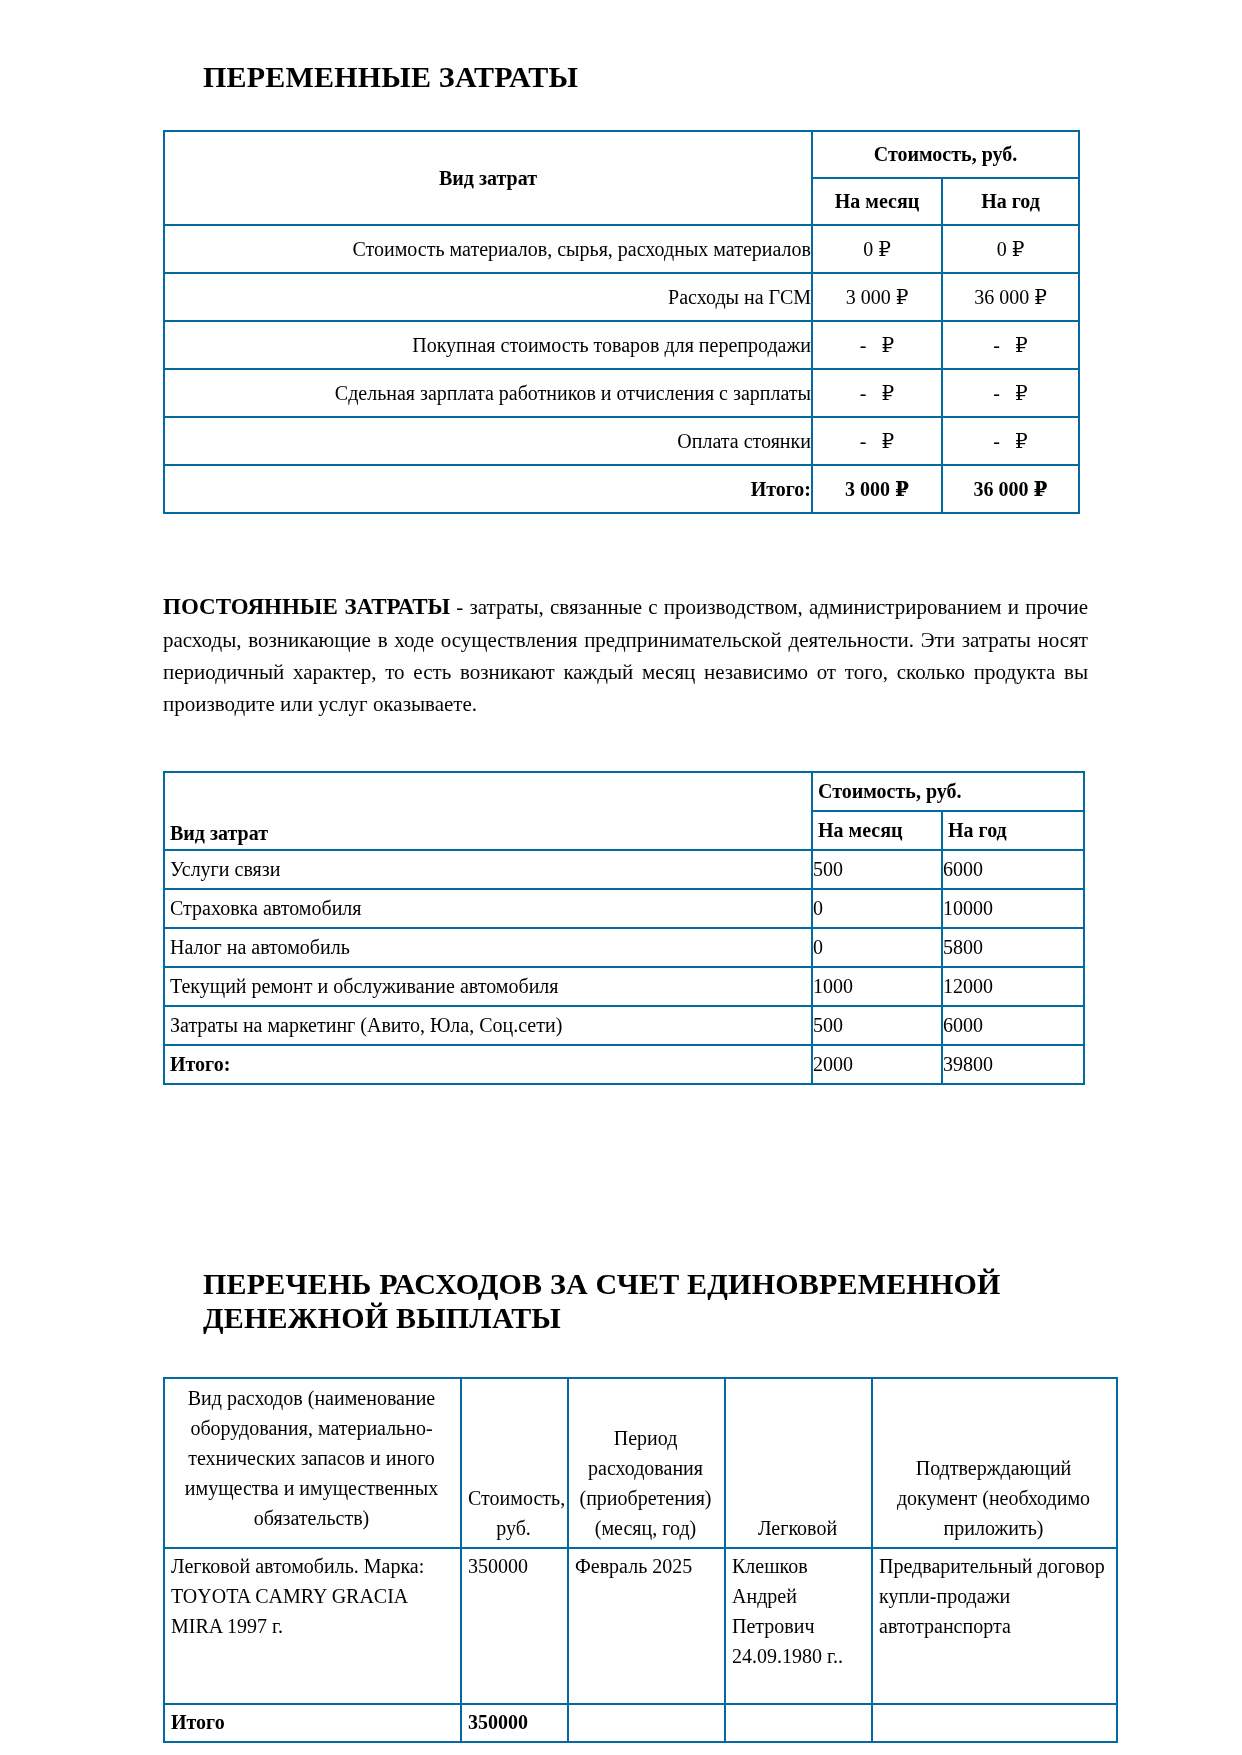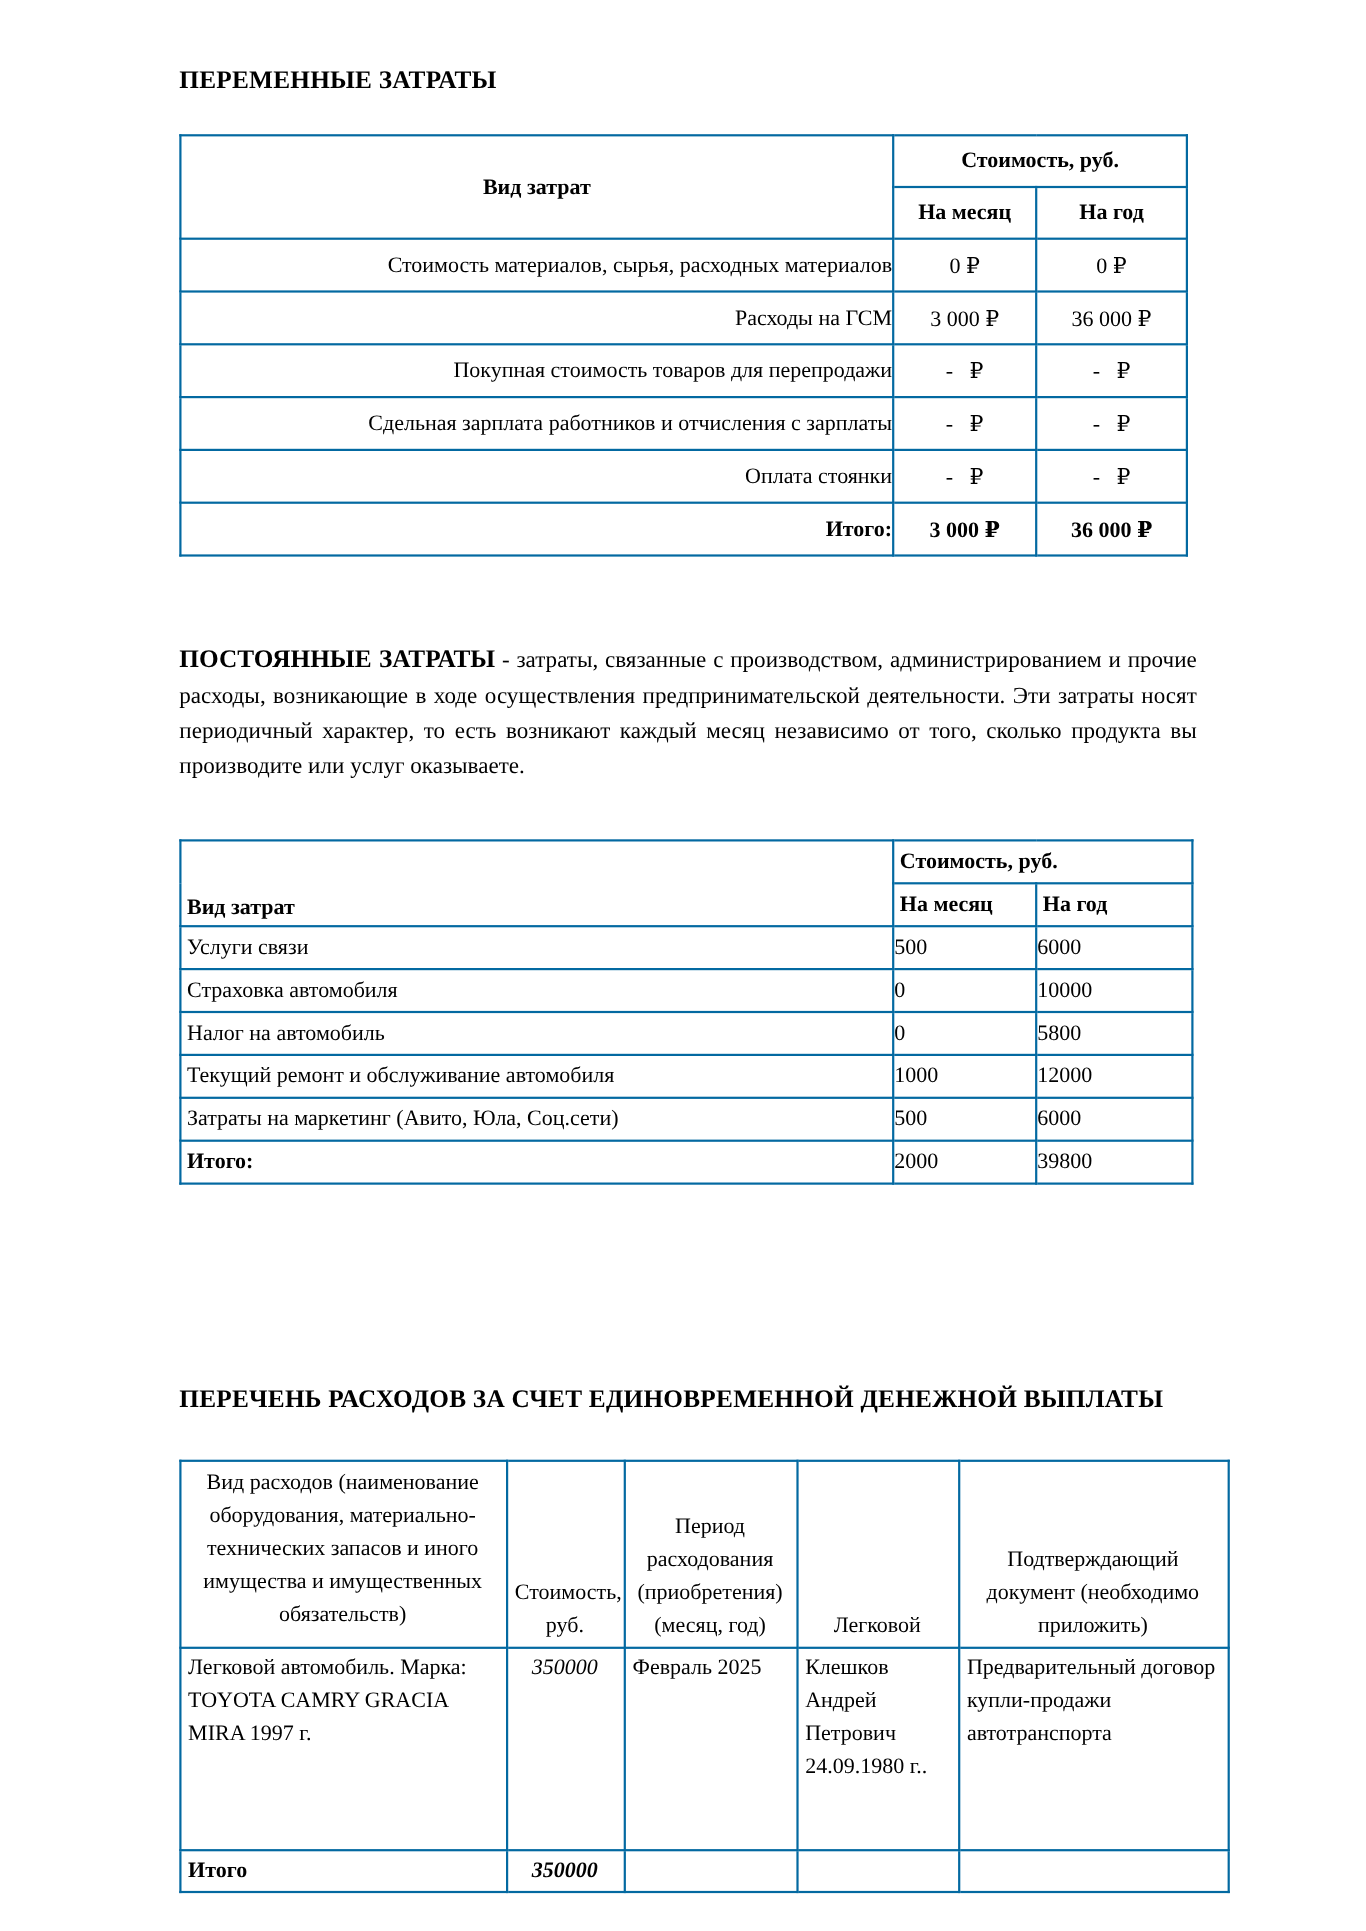--- a/index.html
+++ b/index.html
@@ -4,21 +4,21 @@
 <style>
   * { margin:0; padding:0; box-sizing:border-box; }
   html,body { background:#ffffff; }
   body {
     width:1242px; height:1755px; overflow:hidden;
     font-family:"Liberation Serif","DejaVu Serif",serif;
     color:#000;
   }
   .page { padding:60px 115px 0 163px; }
 
-  .sec-title { font-size:23px; font-weight:bold; letter-spacing:.2px; }
+  .sec-title { font-size:30px; font-weight:bold; letter-spacing:.2px;margin-left:40px; }
   .title-variable { margin-bottom:36px; }
   .title-onetime { margin-top:182px; margin-bottom:42px; }
 
   table { border-collapse:collapse; table-layout:fixed; }
   th, td { border:2px solid #0369a1; }
 
   
   .t1 { width:915px; font-size:20px; }
   .t1 th { font-weight:bold; text-align:center; vertical-align:middle; }
   .t1 .h-row { height:47px; }
@@ -40,22 +40,22 @@
   .t2 .lbl { text-align:left; padding-left:5px; vertical-align:middle; }
   .t2 .val { text-align:left; padding-right:8px; vertical-align:middle; }
   .t2 .total .lbl { font-weight:bold; }
 
   
   .t3 { margin-top:42px; width:953px; font-size:20px; line-height:1.5; }
   .t3 th { font-weight:normal; text-align:center; vertical-align:bottom; padding:4px 8px 4px 6px;margin-top:44px; }
   .t3 .h-type { vertical-align:top; }
   .t3 .head-row { height:170px; }
   .t3 td { vertical-align:top; text-align:left; padding:2px 8px 4px 6px; }
-  .t3 .num { text-align:center;font-style:italic; }
-  .t3 .data-row { height:184px; }
+  .t3 .num { text-align:left; }
+  .t3 .data-row { height:156px; }
   .t3 .total-row { height:38px; }
   .t3 .total-row td { font-weight:bold; }
 </style>
 </head>
 <body>
 
 <div class="page">
 
   <h1 class="sec-title title-variable">ПЕРЕМЕННЫЕ ЗАТРАТЫ</h1>
 

